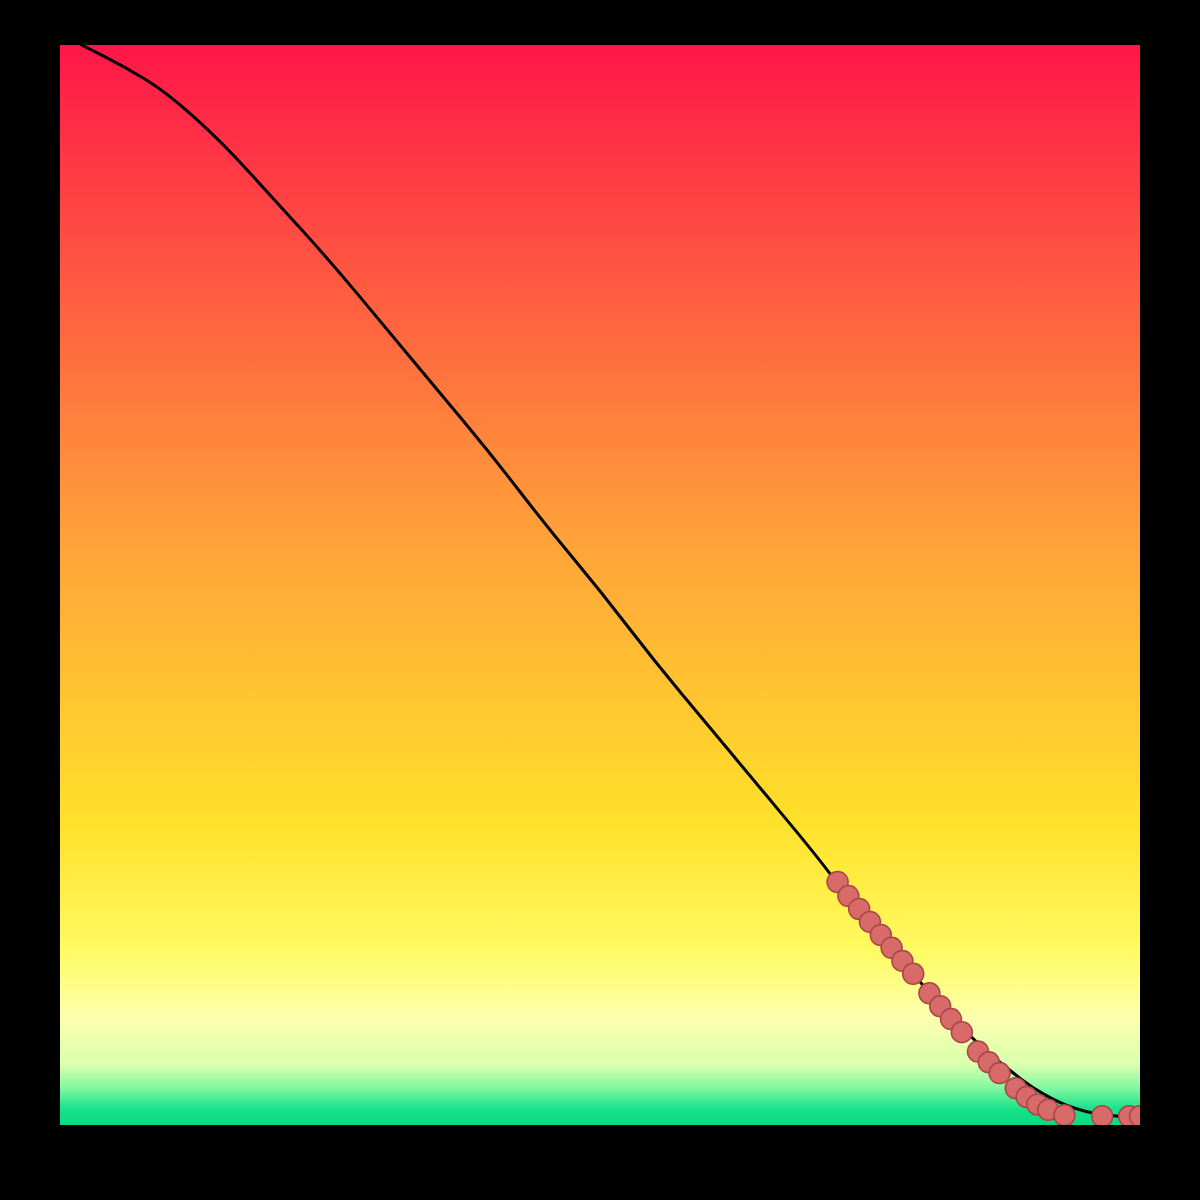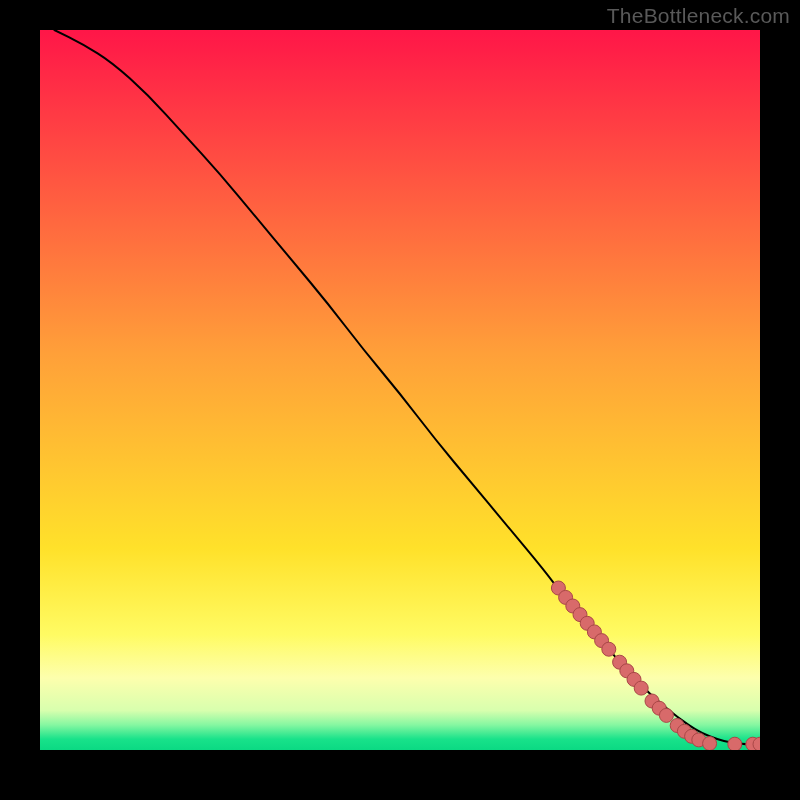--- a/index.html
+++ b/index.html
@@ -40,21 +40,20 @@
   }
   svg {
     position: absolute;
     inset: 0;
   }
 </style>
 </head>
 <body>
 
 <div class="frame">
-  <div class="watermark">TheBottleneck.com</div>
 
   <div class="plot">
     <svg class="gradient-bg" viewBox="0 0 720 720" preserveAspectRatio="none">
       <defs>
         <linearGradient id="bg-grad" x1="0" y1="0" x2="0" y2="1">
             <stop offset="0%" stop-color="#ff1648"></stop>
             <stop offset="45%" stop-color="#ffa039"></stop>
             <stop offset="72%" stop-color="#ffe12a"></stop>
             <stop offset="84%" stop-color="#fffb63"></stop>
             <stop offset="90%" stop-color="#fdffad"></stop>

